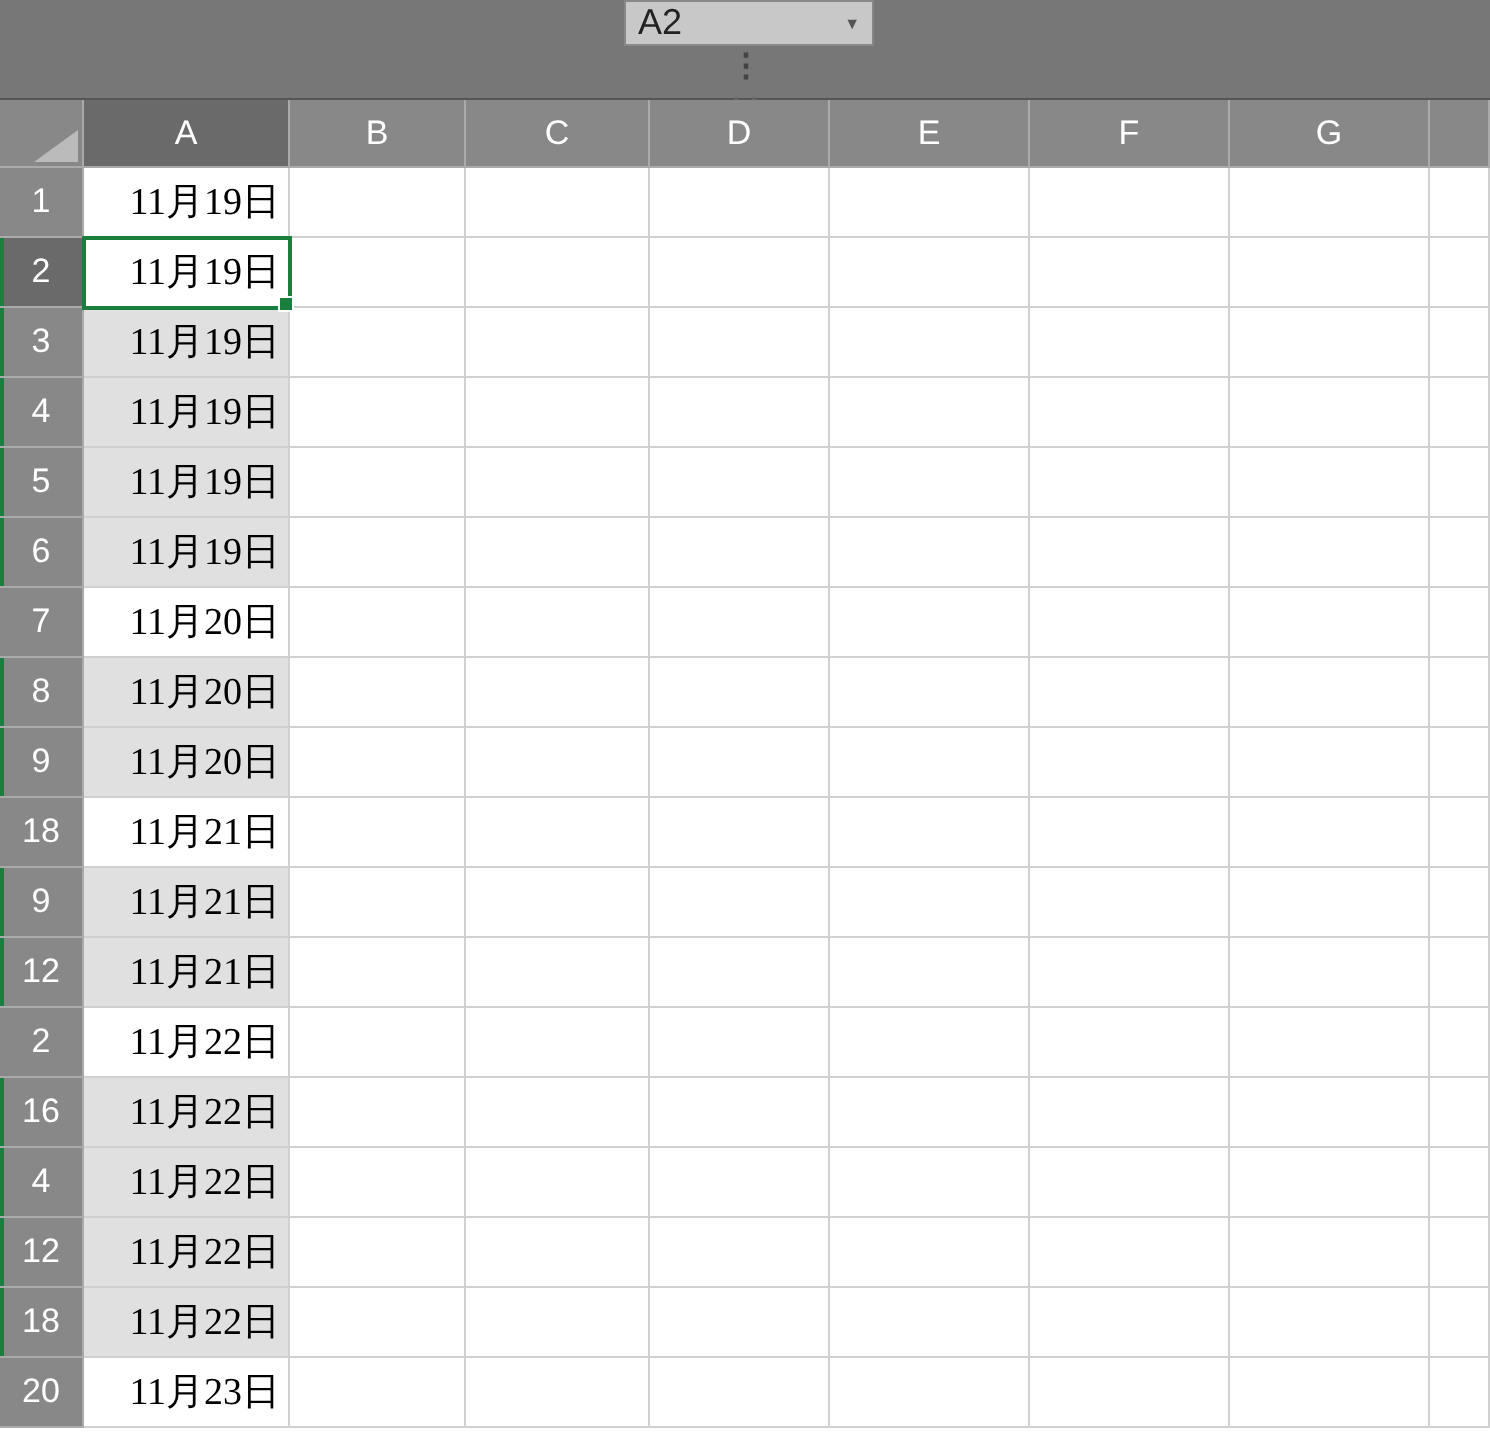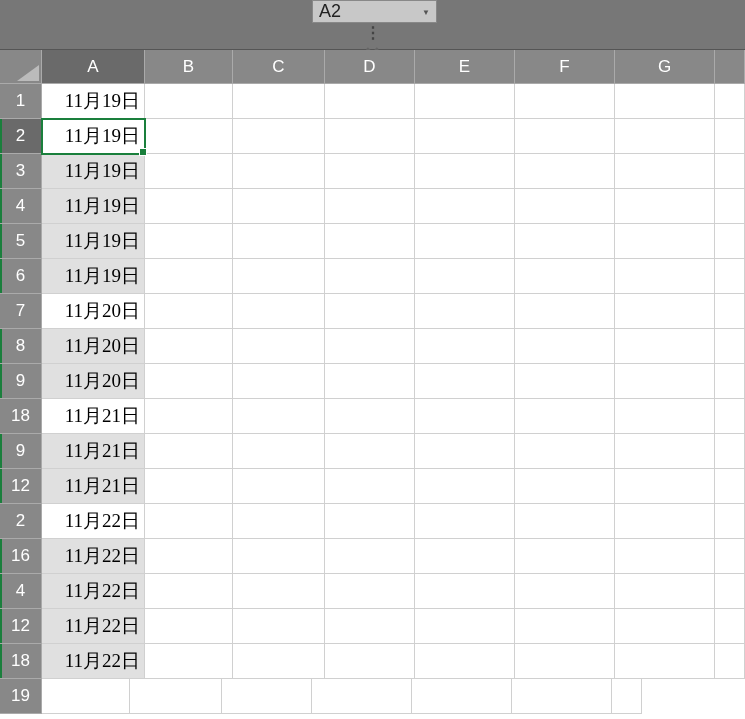--- a/index.html
+++ b/index.html
@@ -382,21 +382,22 @@
         <div class="cell col-A duplicate">11月22日</div>
         <div class="cell col-B"></div>
         <div class="cell col-C"></div>
         <div class="cell col-D"></div>
         <div class="cell col-E"></div>
         <div class="cell col-F"></div>
         <div class="cell col-G"></div>
         <div class="cell col-H"></div>
       </div>
       <div class="row">
-        <div class="row-h">19</div>
+        <div class="row-h">20</div>
+        <div class="cell col-A">11月23日</div>
         <div class="cell col-B"></div>
         <div class="cell col-C"></div>
         <div class="cell col-D"></div>
         <div class="cell col-E"></div>
         <div class="cell col-F"></div>
         <div class="cell col-G"></div>
         <div class="cell col-H"></div>
       </div>
     </div>
 </div>

